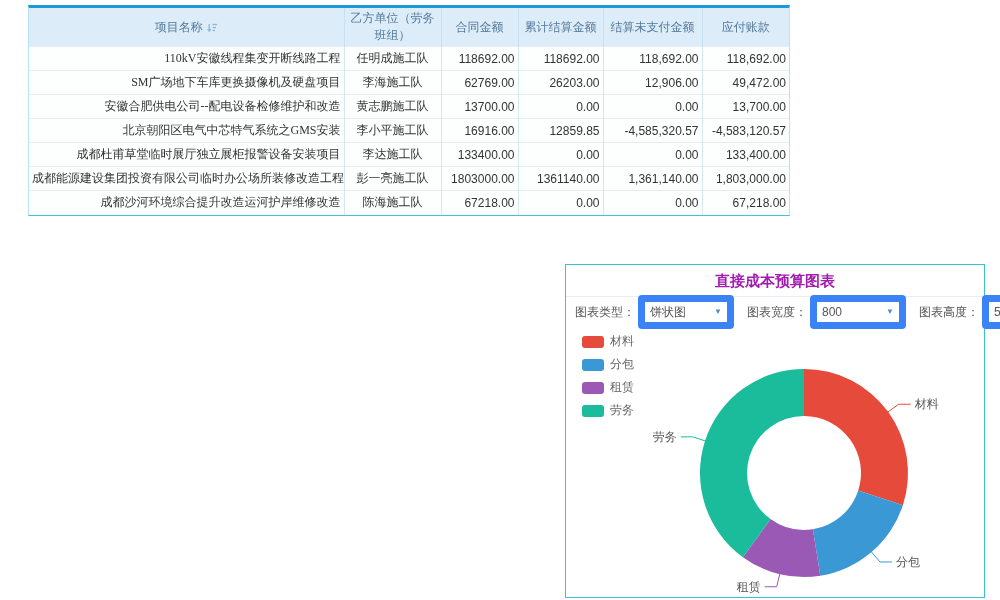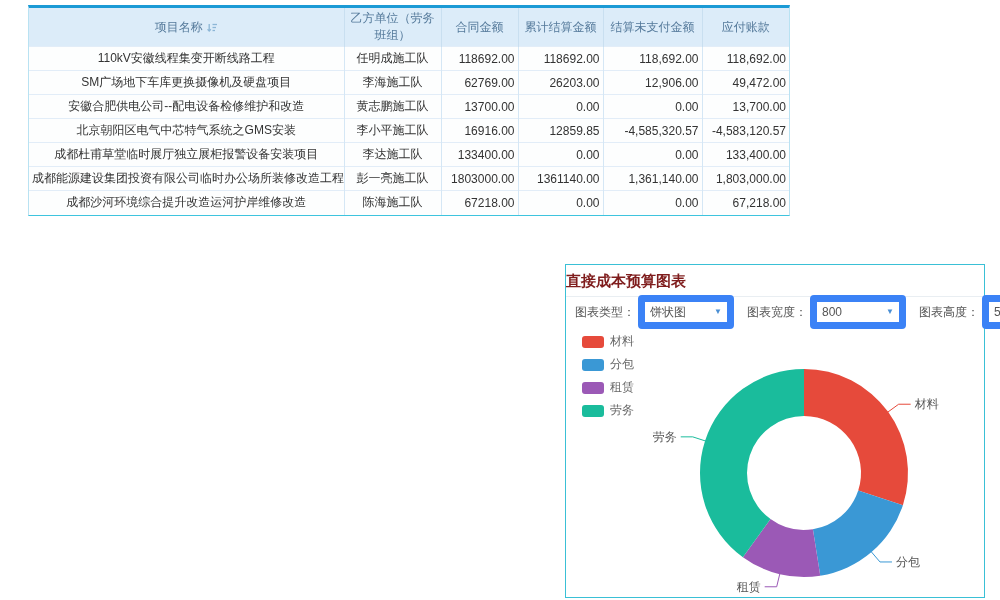--- a/index.html
+++ b/index.html
@@ -13,31 +13,31 @@
   .report-title{height:37px;line-height:37px;text-align:center;font-size:18px;
     font-weight:bold;color:#3a3a3a;border-bottom:1px solid #c7d9e8;}
   table.report{border-collapse:collapse;table-layout:fixed;width:100%;}
   table.report th{background:#dcecf9;color:#557a9b;font-weight:normal;font-size:12px;
     height:38px;text-align:center;padding:2px 3px;border-left:1px solid #c9dff0;box-sizing:border-box;}
   table.report th:first-child{border-left:none;}
   table.report td{height:24px;font-size:12px;color:#333;padding:0 3px;
     border-top:1px solid #e2edf8;border-left:1px solid #d5e7f5;
     white-space:nowrap;overflow:hidden;box-sizing:border-box;}
   table.report td:first-child{border-left:none;}
-  td.c0{text-align:center;padding-left:8px;}
+  td.c0{text-align:right;padding-left:8px;font-family:Liberation Serif, serif;}
   td.c1{text-align:center;}
   td.c2,td.c3,td.c4,td.c5{text-align:right;padding-right:9px;}
   .blue{color:#2e8be5;}
   .sort-icon{display:inline-block;margin-left:4px;vertical-align:-2px;}
 
   
   .chart-panel{position:absolute;left:565px;top:264px;width:420px;height:334px;
     border:1px solid #3ac0d6;background:#fff;box-sizing:border-box;}
-  .chart-title{height:31px;line-height:31px;text-align:left;font-size:15px;
-    font-weight:bold;color:#7f1d1d;border-bottom:1px solid #e9eef2;}
+  .chart-title{height:31px;line-height:31px;text-align:center;font-size:15px;
+    font-weight:bold;color:#a21caf;border-bottom:1px solid #e9eef2;}
   .ctrl-row{display:flex;align-items:flex-end;height:32px;padding:0 9px;gap:13px;}
   .ctrl-group{display:flex;align-items:center;}
   .ctrl-label{font-size:12px;color:#555;margin-right:3px;white-space:nowrap;}
   .select-box{width:72px;height:20px;border:7px solid #3b82f6;border-radius:4px;
     background:#fff;display:flex;align-items:center;justify-content:space-between;
     padding:0 5px;font-size:12px;color:#555;cursor:pointer;}
   .caret{font-size:8px;color:#4a8fd4;line-height:1;}
   .legend{position:absolute;left:16px;top:68px;z-index:2;}
   .legend-item{display:flex;align-items:center;margin-bottom:6px;cursor:pointer;}
   .legend-swatch{width:22px;height:12px;border-radius:3px;margin-right:6px;}

